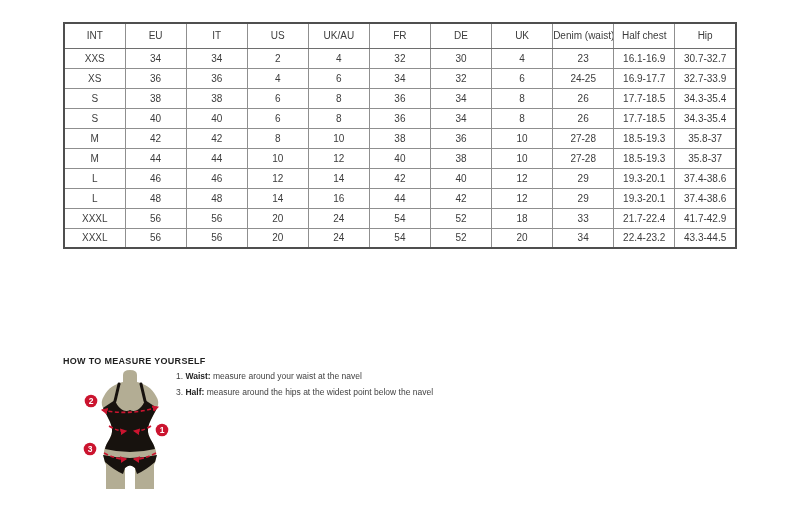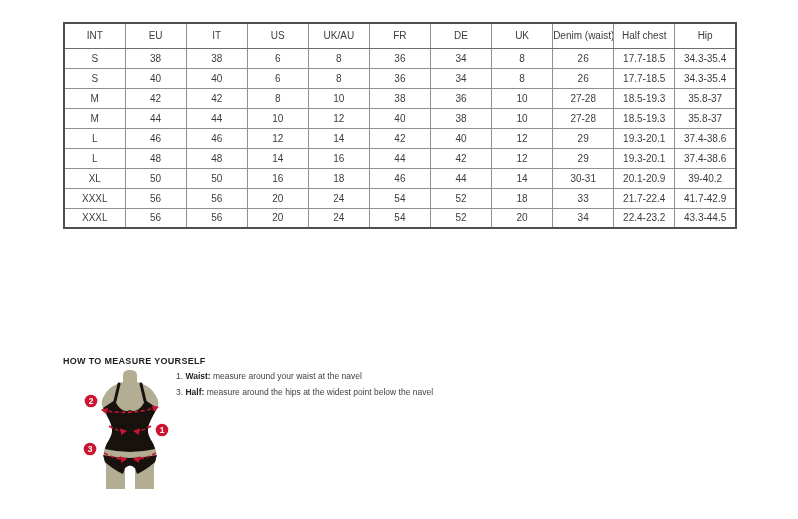--- a/index.html
+++ b/index.html
@@ -61,20 +61,46 @@
           <th>FR</th>
           <th>DE</th>
           <th>UK</th>
           <th>Denim (waist)</th>
           <th>Half chest</th>
           <th>Hip</th>
         </tr>
       </thead>
     <tbody>
         <tr>
+          <td>XXS</td>
+          <td>34</td>
+          <td>34</td>
+          <td>2</td>
+          <td>4</td>
+          <td>32</td>
+          <td>30</td>
+          <td>4</td>
+          <td>23</td>
+          <td>16.1-16.9</td>
+          <td>30.7-32.7</td>
+        </tr>
+        <tr>
+          <td>XS</td>
+          <td>36</td>
+          <td>36</td>
+          <td>4</td>
+          <td>6</td>
+          <td>34</td>
+          <td>32</td>
+          <td>6</td>
+          <td>24-25</td>
+          <td>16.9-17.7</td>
+          <td>32.7-33.9</td>
+        </tr>
+        <tr>
           <td>S</td>
           <td>38</td>
           <td>38</td>
           <td>6</td>
           <td>8</td>
           <td>36</td>
           <td>34</td>
           <td>8</td>
           <td>26</td>
           <td>17.7-18.5</td>
@@ -137,33 +163,20 @@
           <td>48</td>
           <td>48</td>
           <td>14</td>
           <td>16</td>
           <td>44</td>
           <td>42</td>
           <td>12</td>
           <td>29</td>
           <td>19.3-20.1</td>
           <td>37.4-38.6</td>
-        </tr>
-        <tr>
-          <td>XL</td>
-          <td>50</td>
-          <td>50</td>
-          <td>16</td>
-          <td>18</td>
-          <td>46</td>
-          <td>44</td>
-          <td>14</td>
-          <td>30-31</td>
-          <td>20.1-20.9</td>
-          <td>39-40.2</td>
         </tr>
         <tr>
           <td>XXXL</td>
           <td>56</td>
           <td>56</td>
           <td>20</td>
           <td>24</td>
           <td>54</td>
           <td>52</td>
           <td>18</td>

